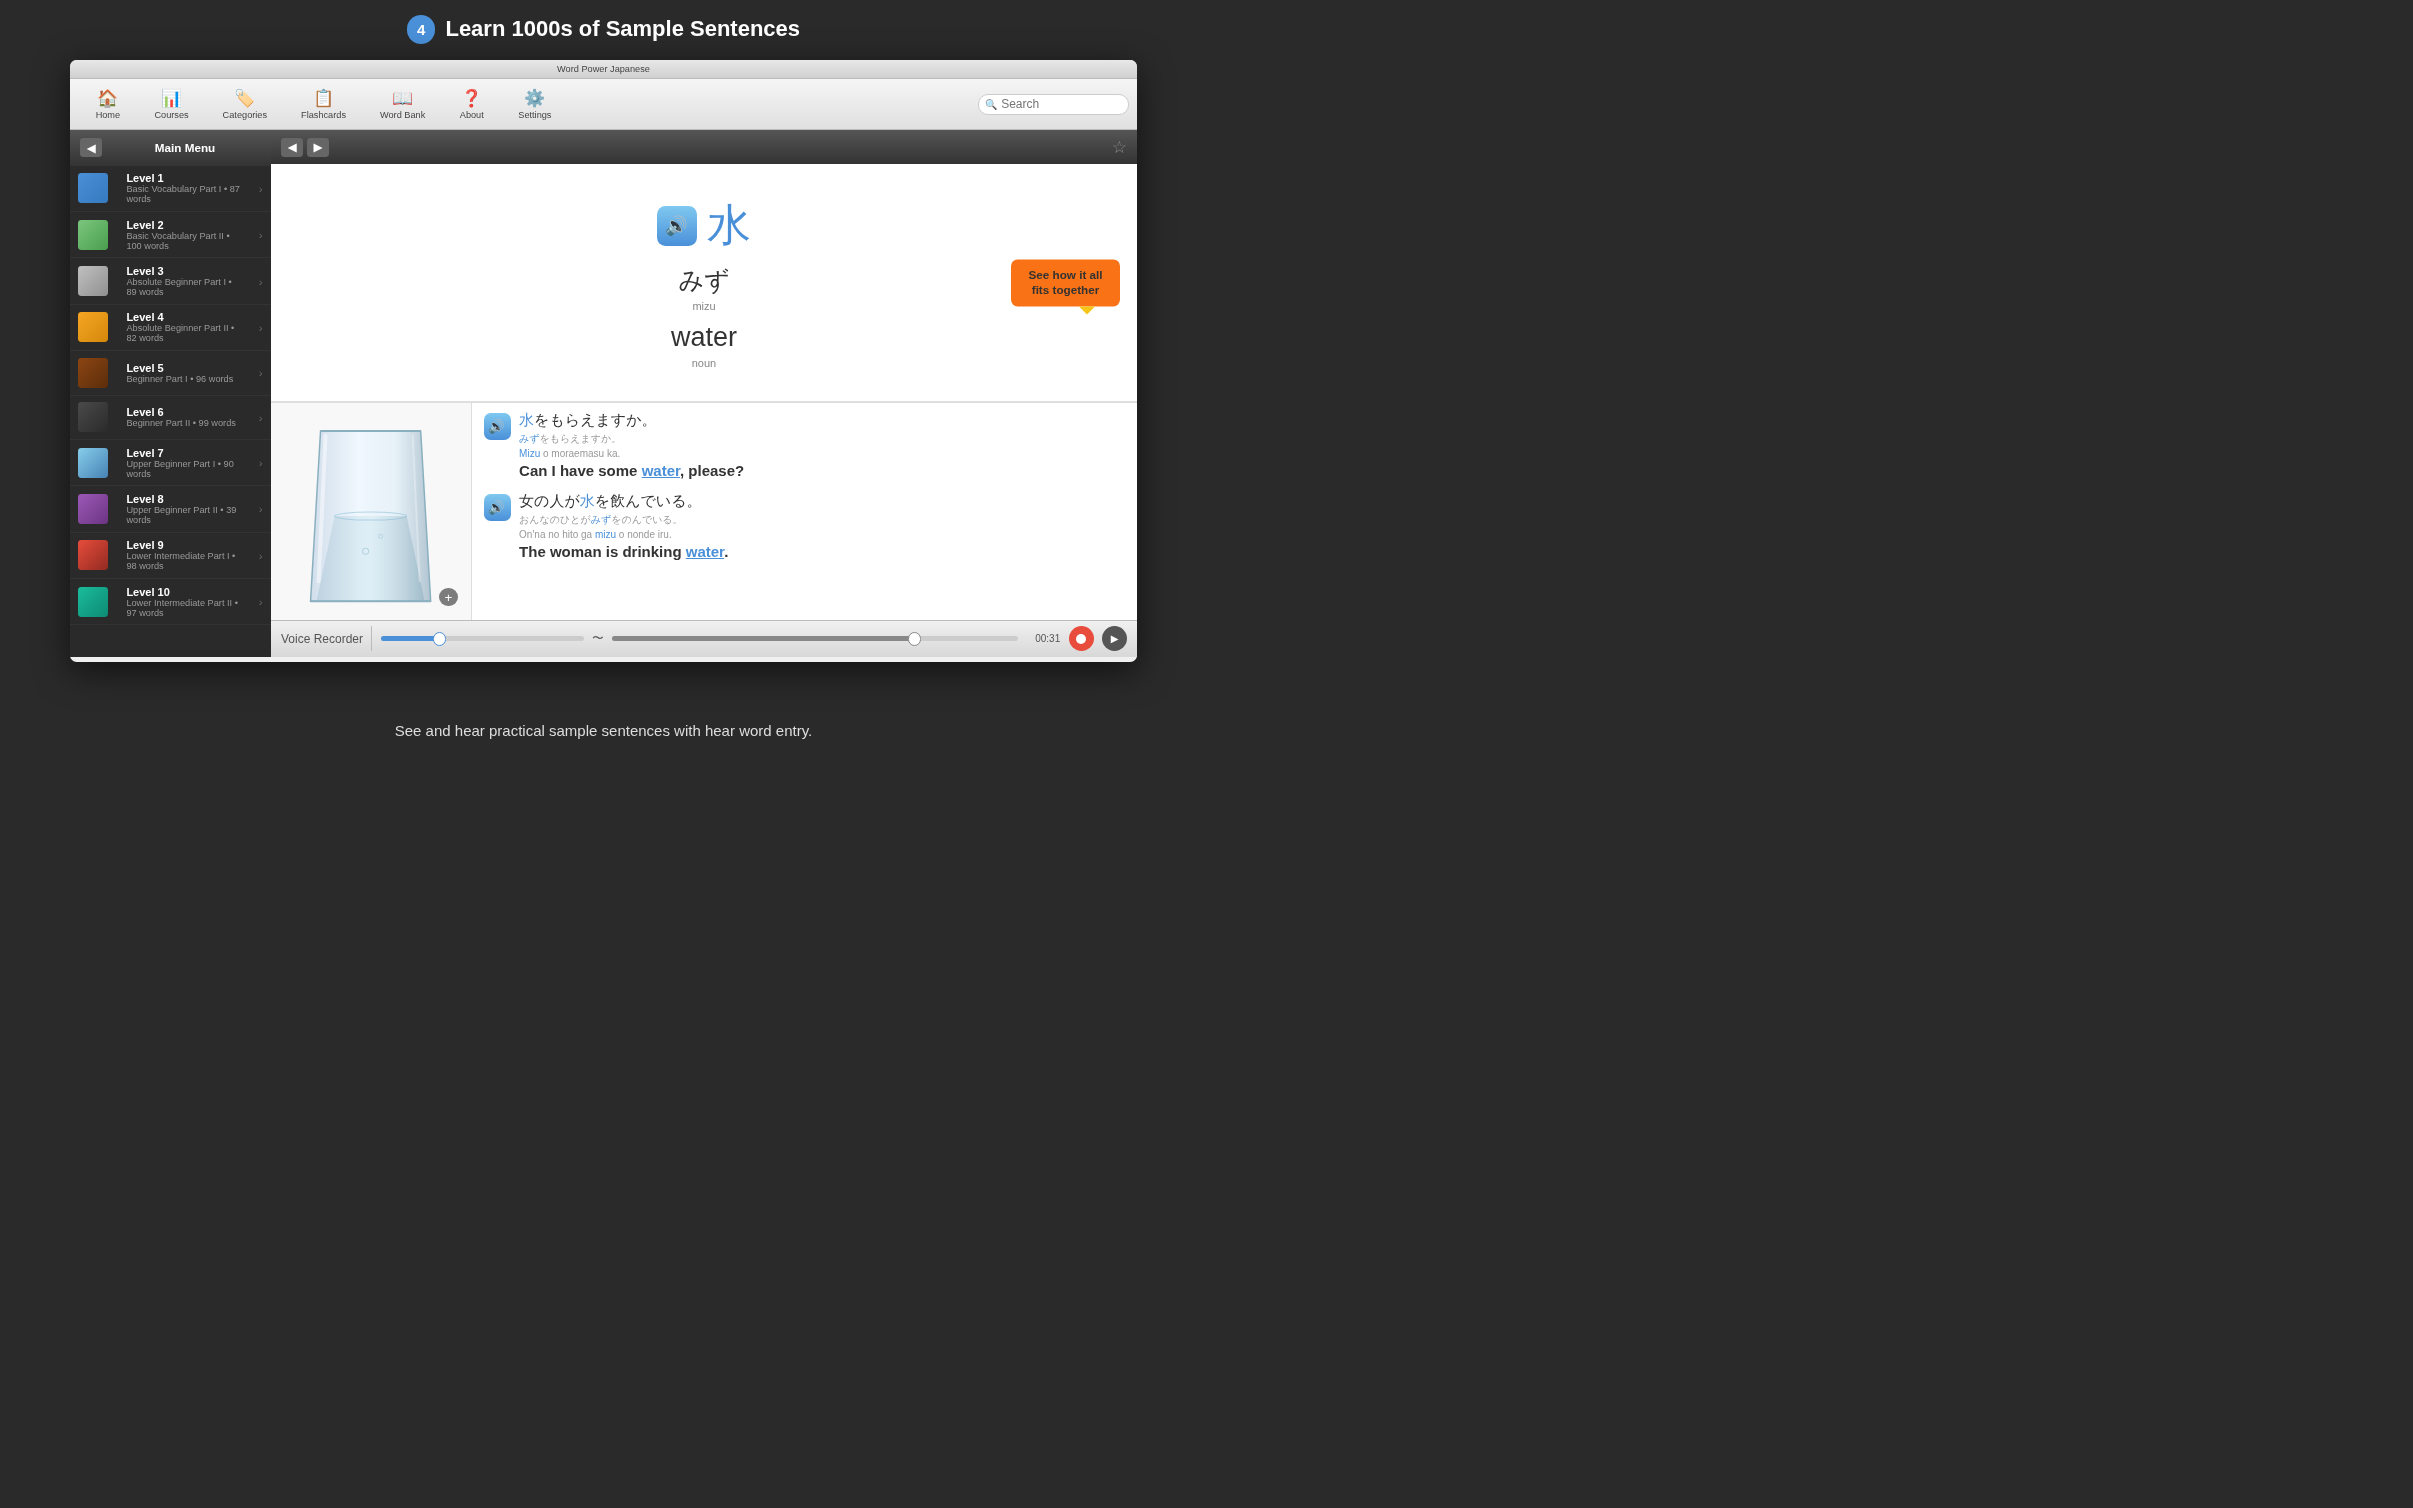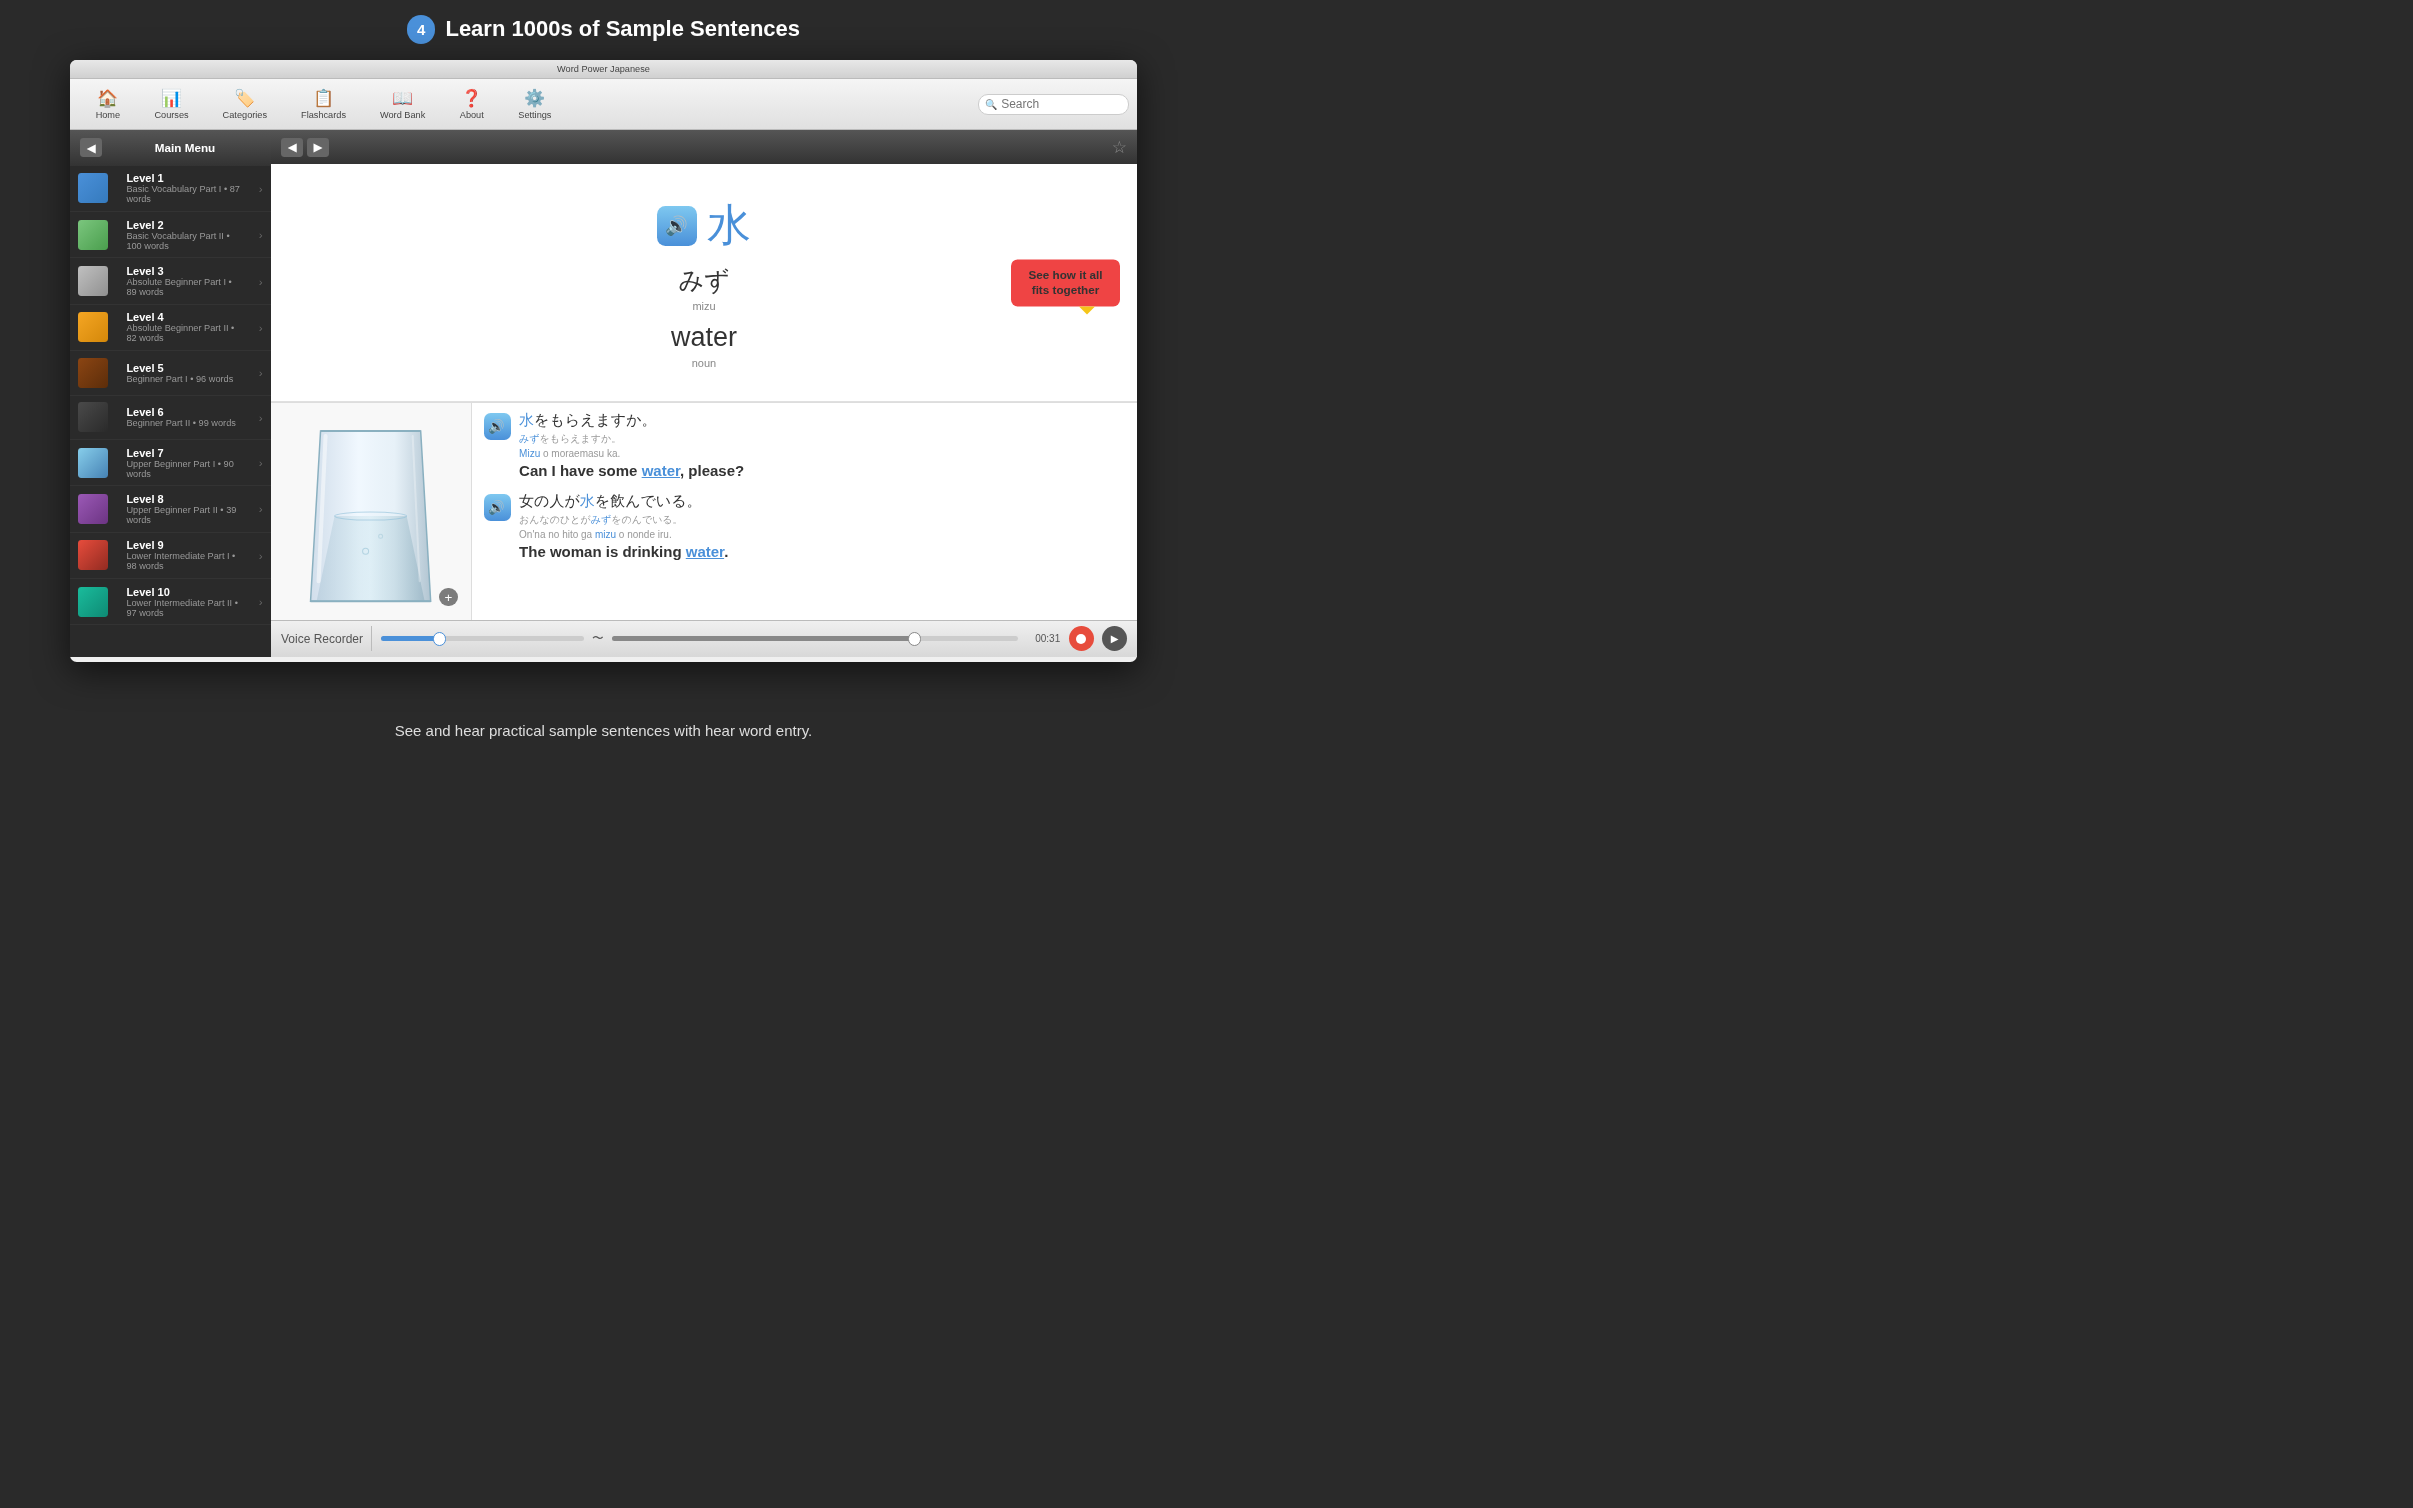--- a/index.html
+++ b/index.html
@@ -312,21 +312,21 @@
       font-size: 11px;
       color: #888;
     }
 
     
     .tooltip-bubble {
       position: absolute;
       right: 17px;
       top: 50%;
       transform: translateY(-50%);
-      background: #ef4444;
+      background: #f97316;
       border-radius: 6.7px;
       padding: 8.4px 11.7px;
       font-size: 11.7px;
       font-weight: bold;
       color: #333;
       max-width: 109px;
       text-align: center;
       line-height: 1.3;
     }
 

